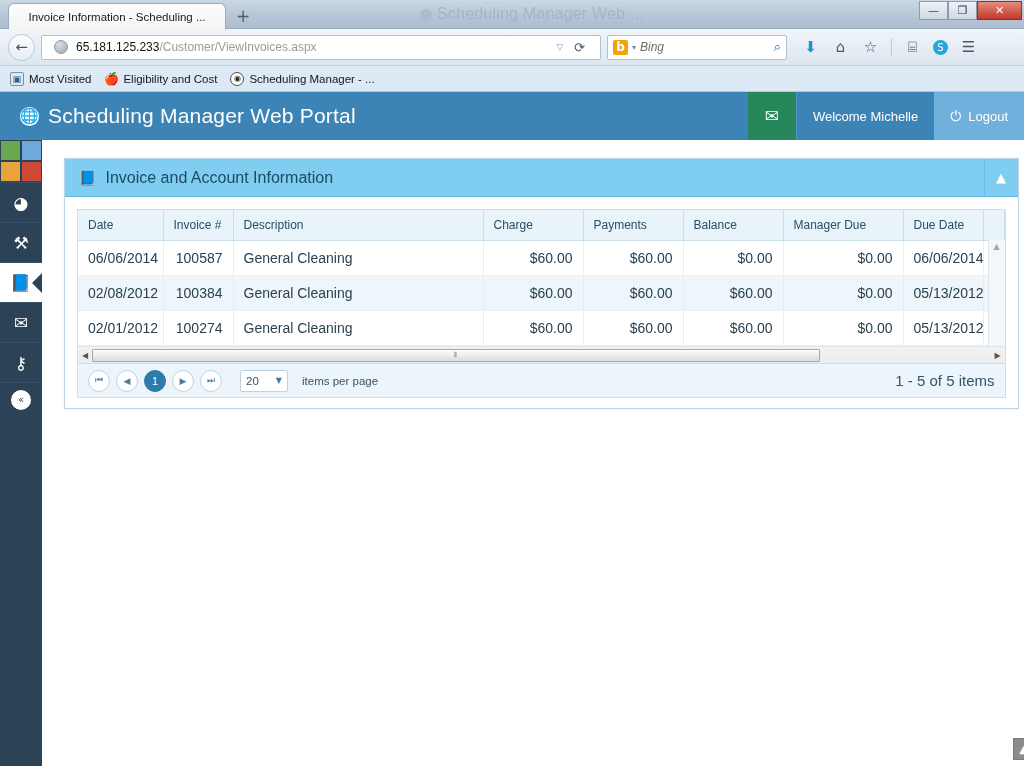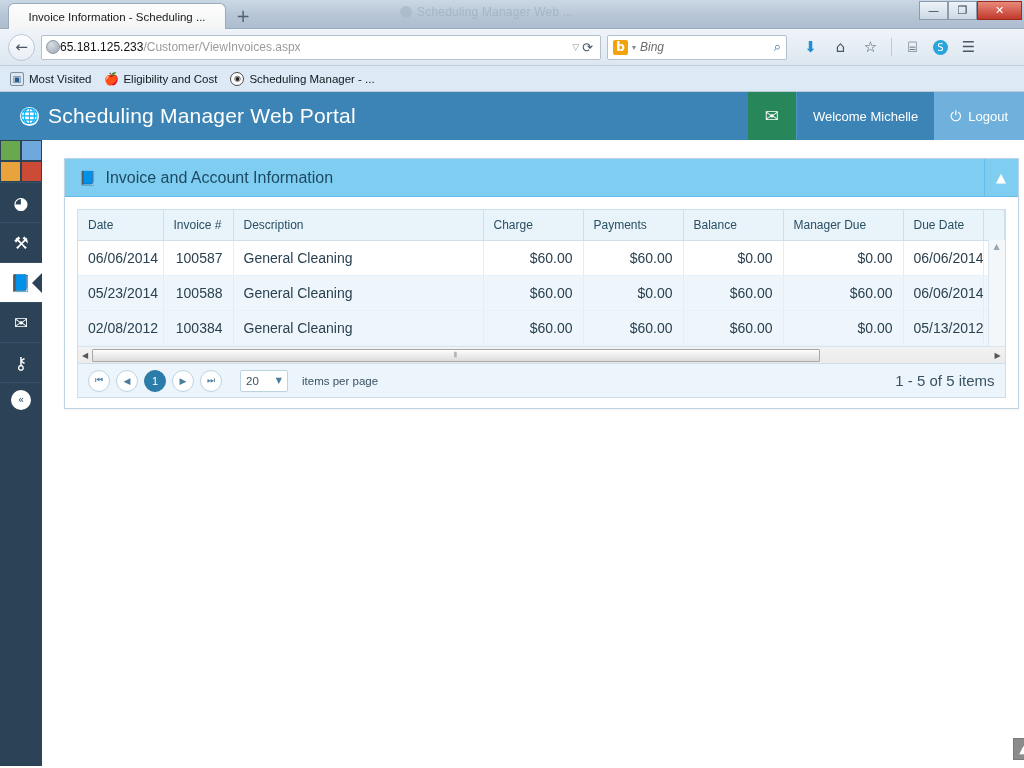--- a/index.html
+++ b/index.html
@@ -13,22 +13,22 @@
   
   .browser { width: 1024px; height: 768px; position: relative; }
 
   .titlebar {
     height: 29px;
     background: linear-gradient(to bottom, #cbd7e4 0%, #b7c6d6 55%, #aebdcf 100%);
     position: relative;
     border-bottom: 1px solid #9aabbd;
   }
   .ghost-title {
-    position: absolute; left: 400px; top: 5px;
-    font-size: 12px; color: #9fafc0; letter-spacing: .2px;
+    position: absolute; left: 420px; top: 5px;
+    font-size: 16px; color: #9fafc0; letter-spacing: .2px;
     white-space: nowrap; opacity: .75;
   }
   .ghost-title .g-ico {
     display: inline-block; width: 12px; height: 12px;
     border-radius: 50%; background: #a9b9c9; vertical-align: -2px; margin-right: 5px;
   }
 
   .tab {
     position: absolute; left: 8px; top: 3px;
     width: 218px; height: 26px;
@@ -66,21 +66,21 @@
   }
   .backbtn {
     width: 27px; height: 27px; border-radius: 50%;
     border: 1px solid #b9c7d4; background: linear-gradient(to bottom,#fdfdfe,#e7eef5);
     display: flex; align-items: center; justify-content: center;
     color: #4a5866; font-size: 15px; font-family: "DejaVu Sans", sans-serif;
   }
   .urlbar {
     flex: 0 0 560px; height: 25px; background: #fff;
     border: 1px solid #b3c1cf; border-radius: 2px;
-    display: flex; align-items: center; padding: 0 4px; gap: 0;
+    display: flex; align-items: center; padding: 0 12px; gap: 8px;
   }
   .globe-sm {
     width: 14px; height: 14px; border-radius: 50%;
     background: radial-gradient(circle at 35% 30%, #d8dee4, #9aa7b4);
     border: 1px solid #8c99a6; flex: none;
   }
   .url-text { font-size: 12px; color: #111; white-space: nowrap; flex: 1; }
   .url-text .dim { color: #9b9b9b; }
   .url-caret { color: #8b98a5; font-size: 9px; padding: 0 3px; font-family: "DejaVu Sans", sans-serif; }
   .url-reload { color: #4a5866; font-size: 13px; padding-right: 3px; font-family: "DejaVu Sans", sans-serif; }
@@ -413,33 +413,33 @@
                     <td class="num">100587</td>
                     <td>General Cleaning</td>
                     <td class="num">$60.00</td>
                     <td class="num">$60.00</td>
                     <td class="num">$0.00</td>
                     <td class="num">$0.00</td>
                     <td>06/06/2014</td>
                     <td></td>
                   </tr>
                   <tr class="alt">
-                    <td>05/23/2014</td>
-                    <td class="num">100588</td>
+                    <td>02/08/2012</td>
+                    <td class="num">100384</td>
                     <td>General Cleaning</td>
                     <td class="num">$60.00</td>
+                    <td class="num">$60.00</td>
+                    <td class="num">$60.00</td>
                     <td class="num">$0.00</td>
-                    <td class="num">$60.00</td>
-                    <td class="num">$60.00</td>
-                    <td>06/06/2014</td>
+                    <td>05/13/2012</td>
                     <td></td>
                   </tr>
-                  <tr class="alt">
-                    <td>02/08/2012</td>
-                    <td class="num">100384</td>
+                  <tr>
+                    <td>02/01/2012</td>
+                    <td class="num">100274</td>
                     <td>General Cleaning</td>
                     <td class="num">$60.00</td>
                     <td class="num">$60.00</td>
                     <td class="num">$60.00</td>
                     <td class="num">$0.00</td>
                     <td>05/13/2012</td>
                     <td></td>
                   </tr>
                 </tbody>
               </table>

